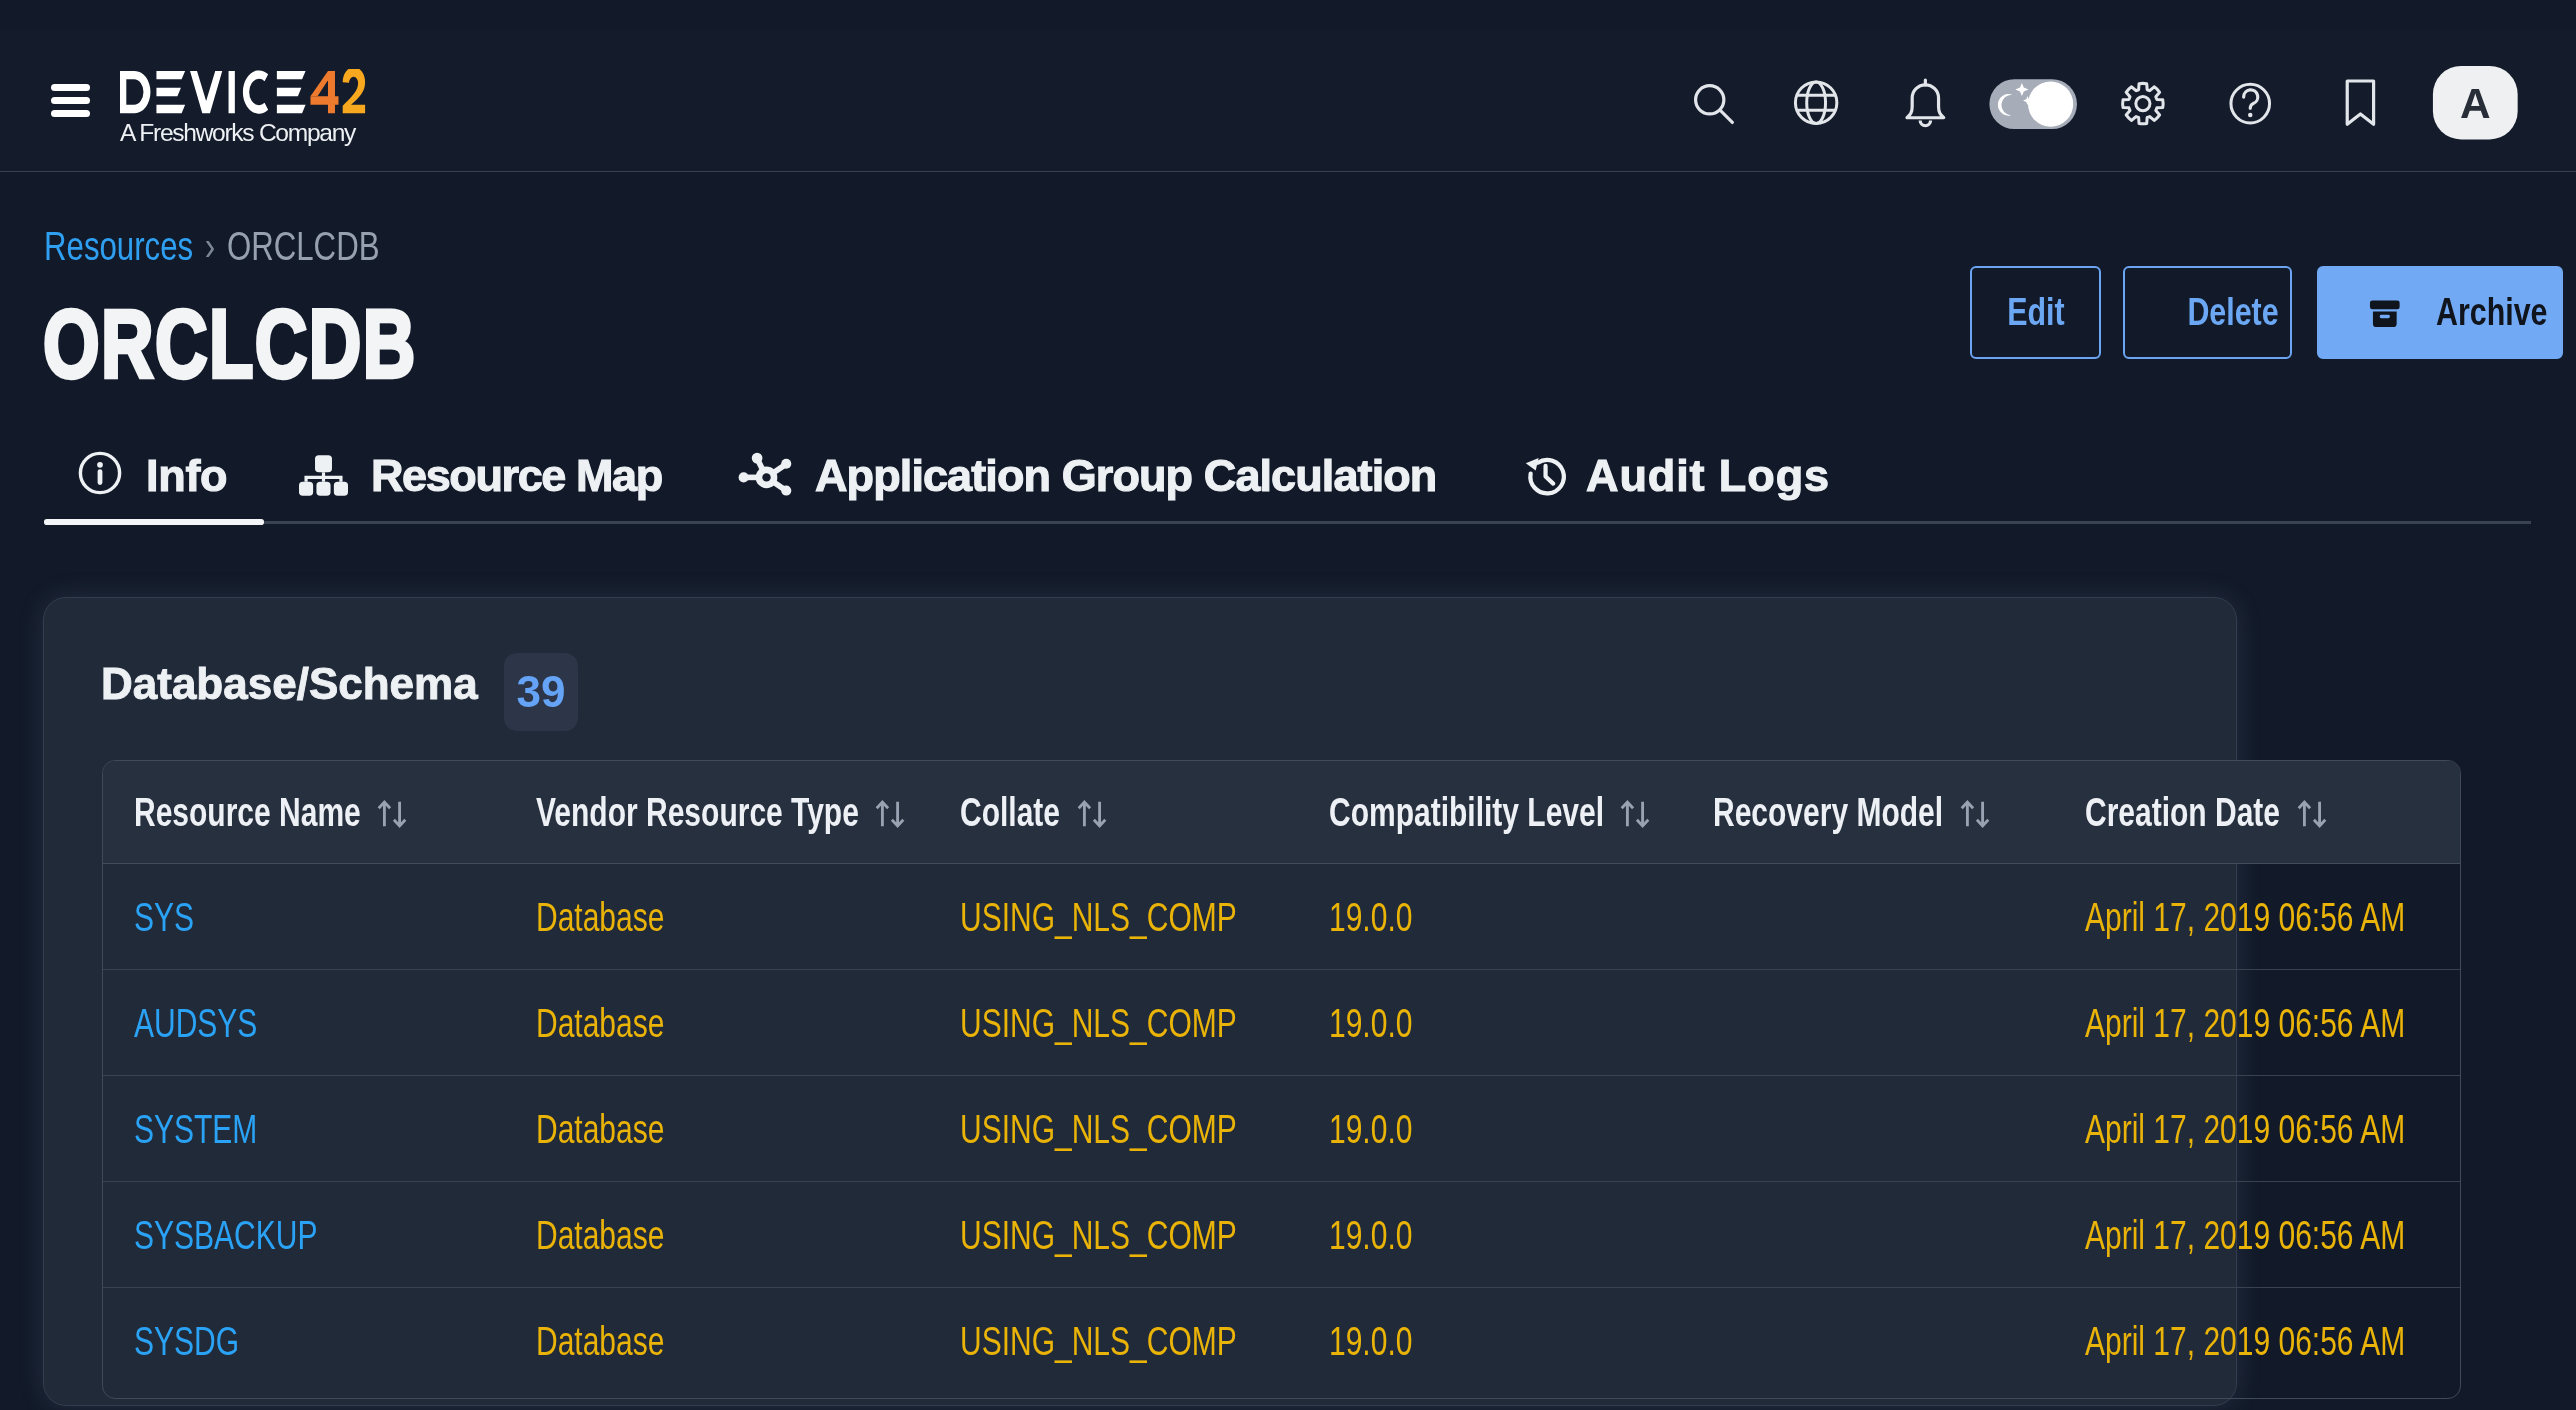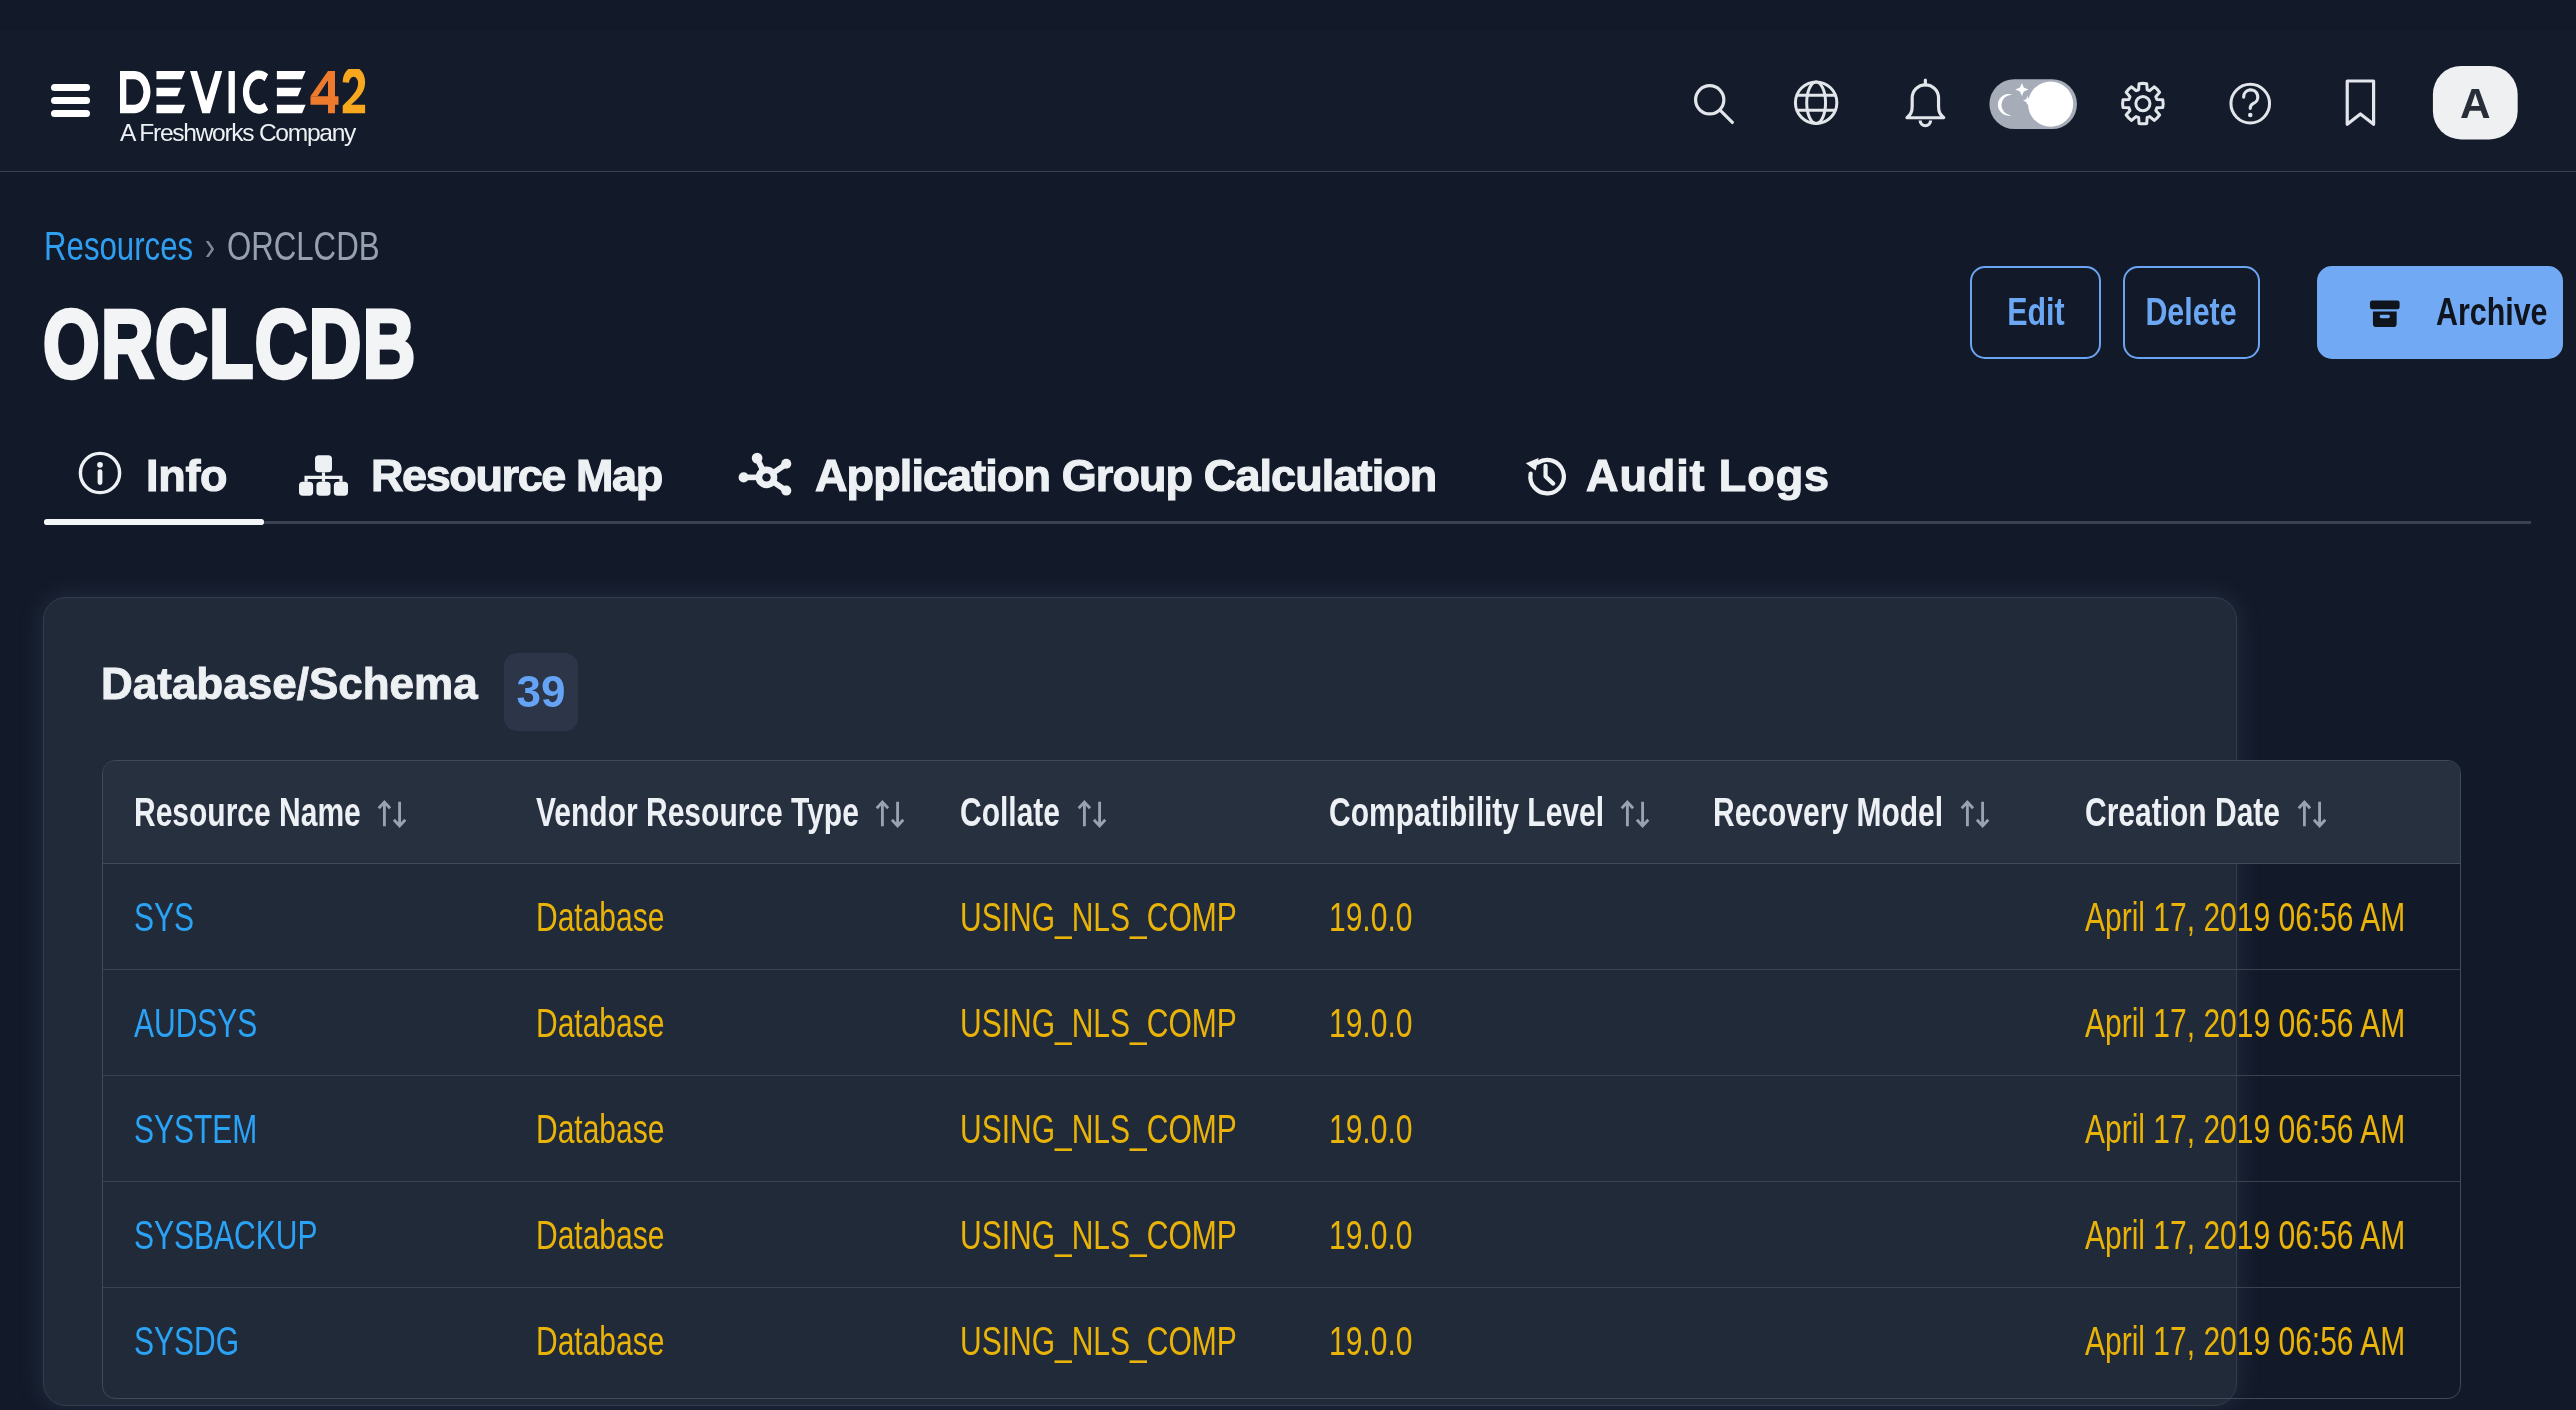--- a/index.html
+++ b/index.html
@@ -12,24 +12,24 @@
 .hbar { position:absolute; left:51px; width:39px; height:6.6px; border-radius:3.8px; background:#ffffff; }
 #subtitle { position:absolute; left:120px; top:89px; font-size:24.6px; letter-spacing:-1.3px; color:#eef1f4; font-weight:400; }
 
 
 #bc { position:absolute; left:44px; top:194px; font-size:40px; color:#96a0af; transform:scaleX(0.78); transform-origin:0 0; white-space:nowrap; }
 #bc .blue { color:#2f9ff2; }
 #bc .sep { color:#7d8798; padding:0 15px; }
 #title { position:absolute; left:43px; top:258px; font-size:97px; font-weight:bold; color:#f2f4f6; -webkit-text-stroke:4.3px #f2f4f6; transform:scaleX(0.75); transform-origin:0 0; white-space:nowrap; letter-spacing:1.9px;}
 
 
-.btn { position:absolute; top:236px; height:93px; border:2.8px solid #6ba4f1; border-radius:15px; color:#6ba7f3; font-size:38px; font-weight:bold; display:flex; align-items:center; justify-content:center; }
+.btn { position:absolute; top:236px; height:93px; border:2.8px solid #6ba4f1; border-radius:6px; color:#6ba7f3; font-size:38px; font-weight:bold; display:flex; align-items:center; justify-content:center; }
 .btn span { transform:scaleX(0.8); }
 #btn-edit { left:1970px; width:131px; }
-#btn-del  { left:2123px; width:137px; }
+#btn-del  { left:2123px; width:169px;justify-content:flex-end; }
 #btn-arch { left:2317px; width:246px; background:#72a9f5; border-color:#72a9f5; color:#10141c;padding-left:48px; }
 #btn-arch span { transform:scaleX(0.8); }
 
 
 .tab { position:absolute; top:420px; font-size:45px; font-weight:bold; color:#eef1f4; -webkit-text-stroke:1.1px #eef1f4; white-space:nowrap; }
 #tabline  { position:absolute; left:44px; top:491px; width:2487px; height:2.8px; background:#3a4353; }
 #tabline2 { position:absolute; left:44px; top:489px; width:220px; height:5.7px; background:#f3f5f7; border-radius:2.8px; }
 
 
 #card { position:absolute; left:43px; top:567px; width:2194px; height:809px; background:#212a39; border:1.9px solid #333d4d; border-radius:23px; box-shadow:0 0 26.5px rgba(130,150,190,0.16); }

